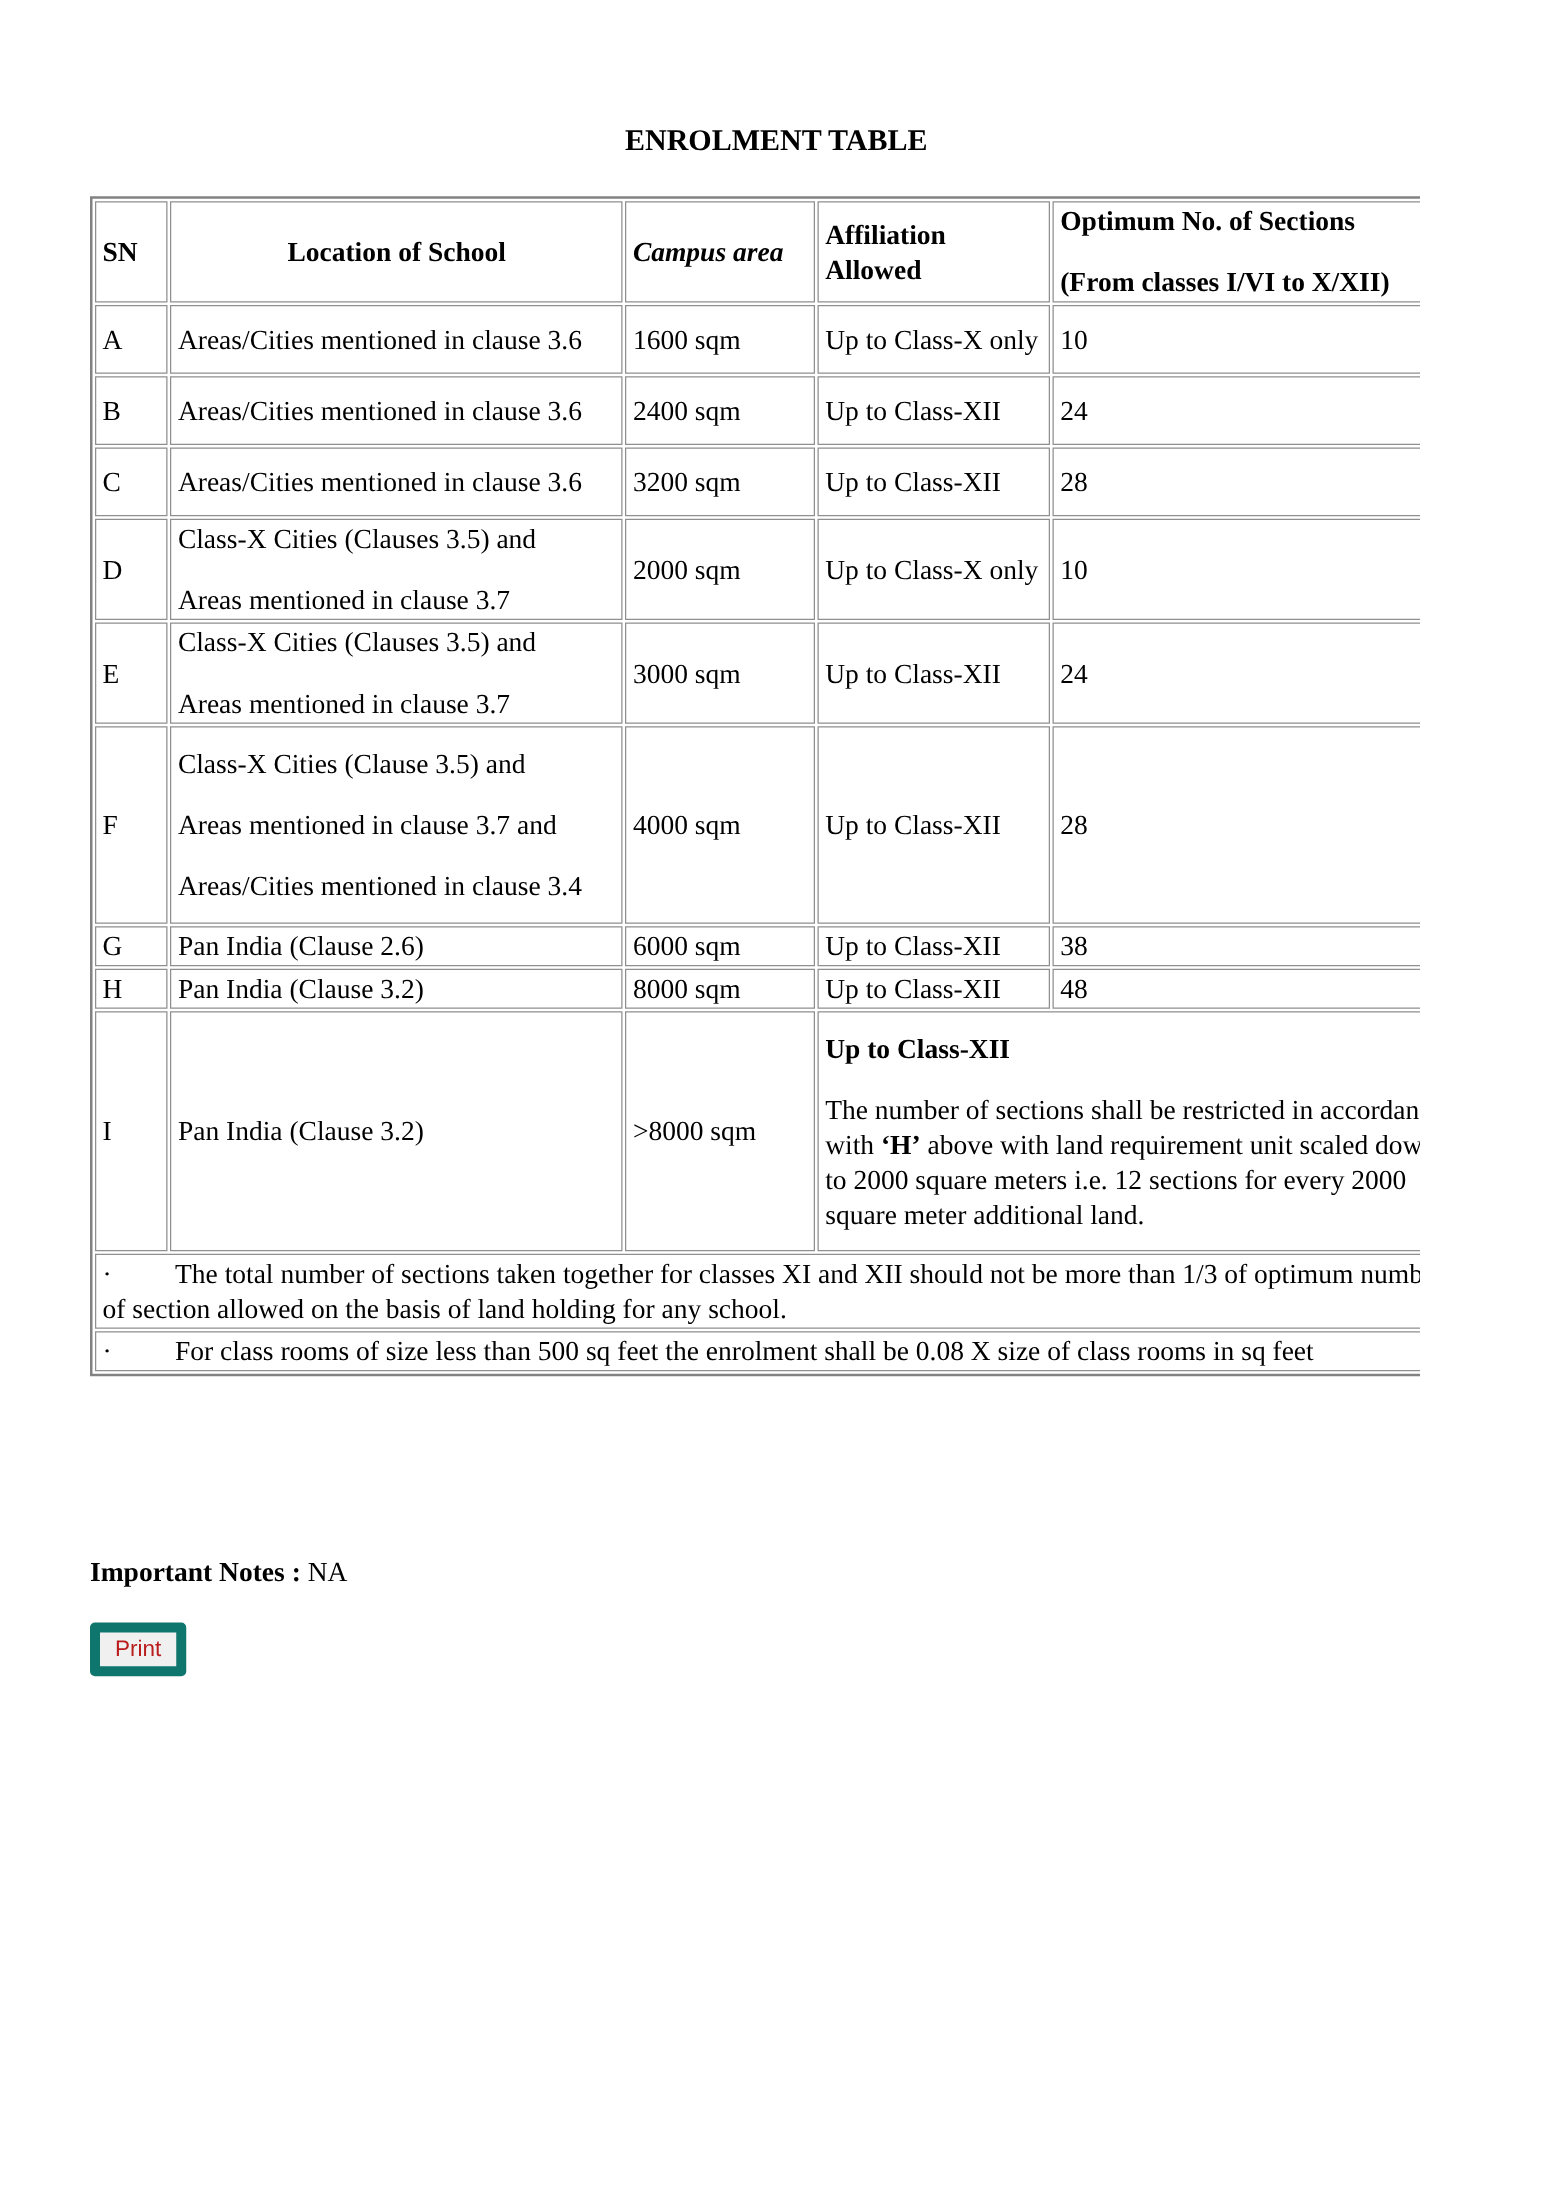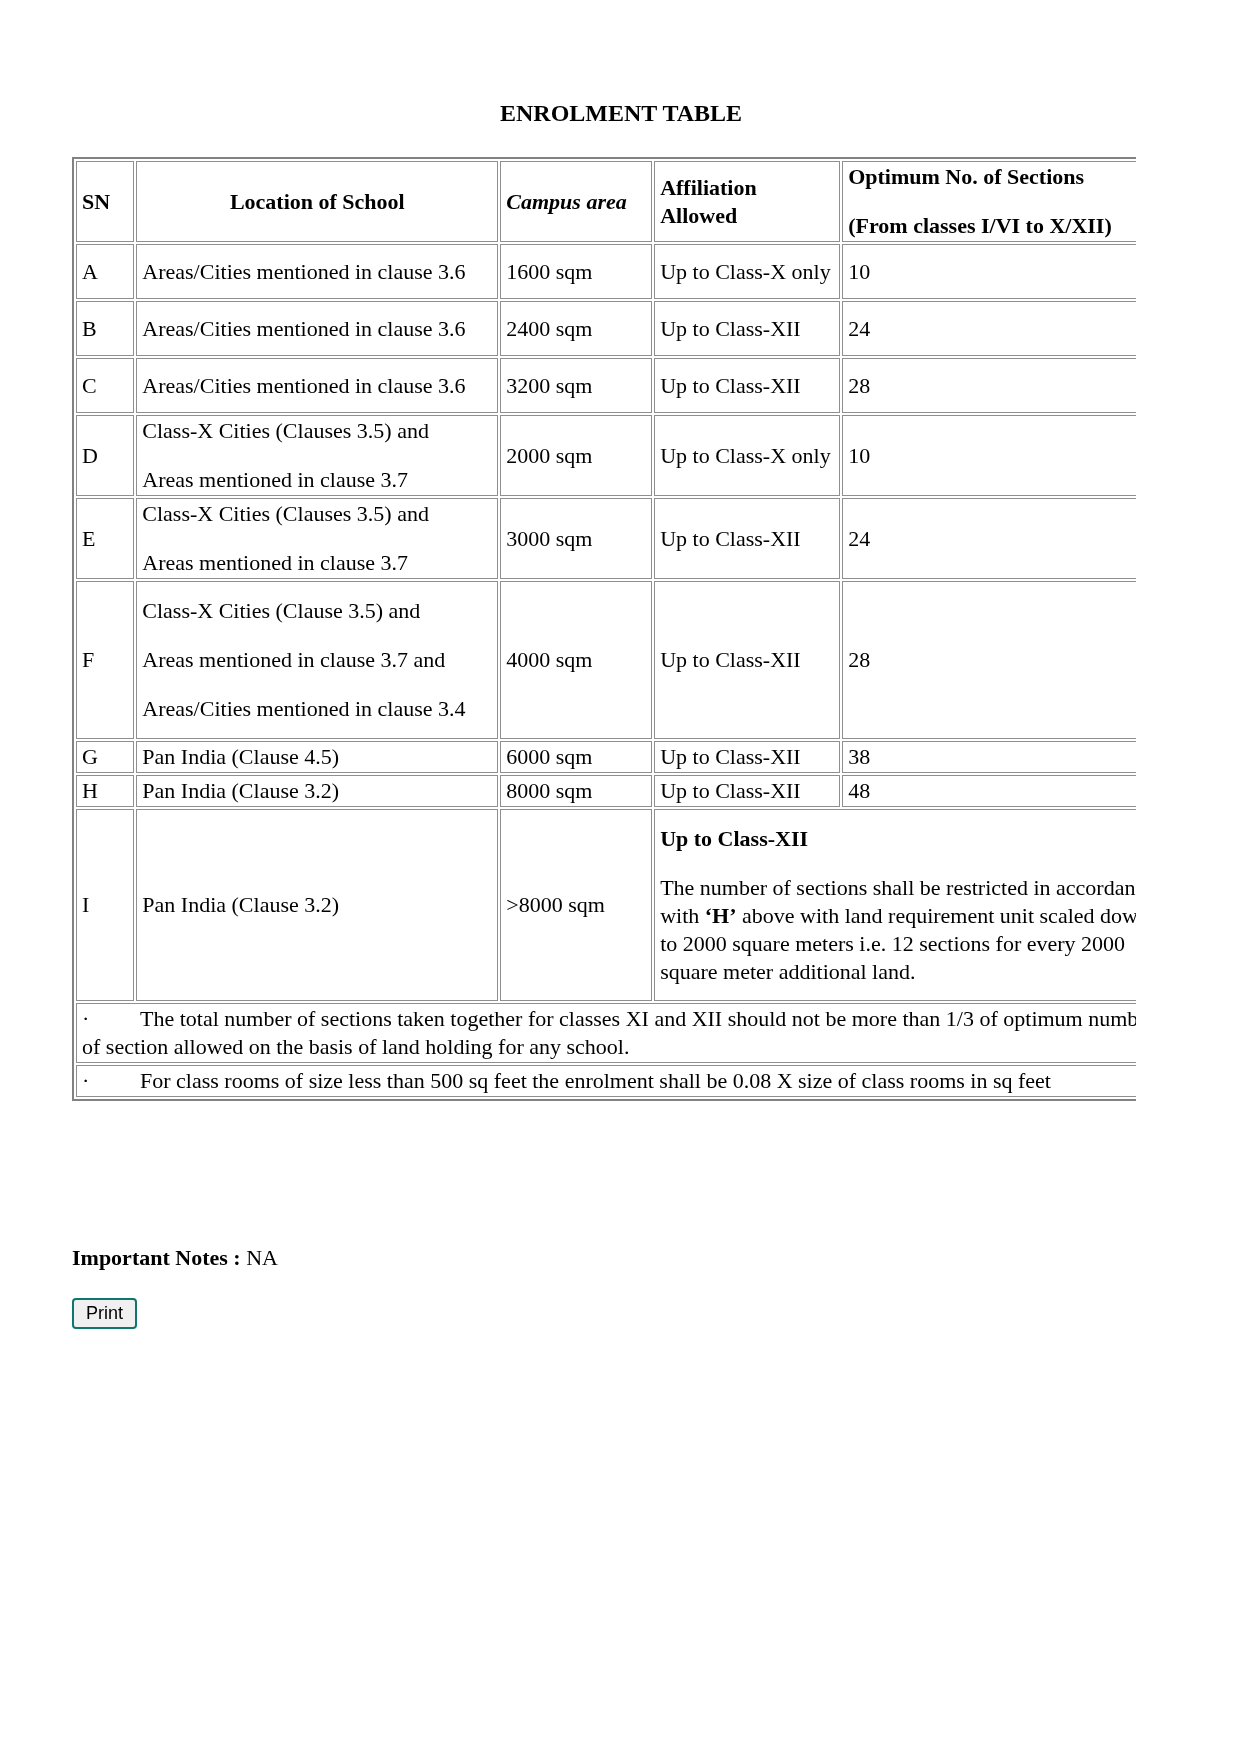--- a/index.html
+++ b/index.html
@@ -23,22 +23,22 @@
   tr.rh-m  td { height:76px; }
   tr.rh-f  td { height:158px; }
   tr.rh-1  td { height:31px; }
   tr.rh-i  td { height:192px; }
   td.notecell { height:auto; }
   .bullet { display:inline-block; width:58px; }
 
   .after-table { height:142px; }
   .imp-line { font-size:22px; line-height:29px; }
   .school-line { font-size:22px; line-height:29px; }
-  .print-btn { margin-top:26px; font-family:"Liberation Sans", sans-serif; font-size:18px; color:#000000;
-               background:#f0f0f0; border:2px solid #0f766e; border-radius:4px; padding:3px 12px; cursor:pointer; }
+  .print-btn { margin-top:26px; font-family:"Liberation Sans", sans-serif; font-size:18px; color:#b91c1c;
+               background:#f0f0f0; border:8px solid #0f766e; border-radius:4px; padding:3px 12px; cursor:pointer; }
 </style>
 </head>
 <body>
 
 <div class="page">
 
   <div class="title">ENROLMENT TABLE</div>
 
   <table class="enrol">
     <tbody>
@@ -113,21 +113,21 @@
           <p class="cp">Areas/Cities mentioned in clause 3.4</p>
         </td>
         <td>4000 sqm</td>
         <td>Up to Class-XII</td>
         <td>28</td>
       </tr>
 
       <tr class="rh-1">
         <td>G</td>
         <td>
-            <p class="cp">Pan India (Clause 4.5)</p>
+            <p class="cp">Pan India (Clause 2.6)</p>
           </td>
         <td>6000 sqm</td>
         <td>Up to Class-XII</td>
         <td>38</td>
       </tr>
 
       <tr class="rh-1">
         <td>H</td>
         <td>
             <p class="cp">Pan India (Clause 3.2)</p>

